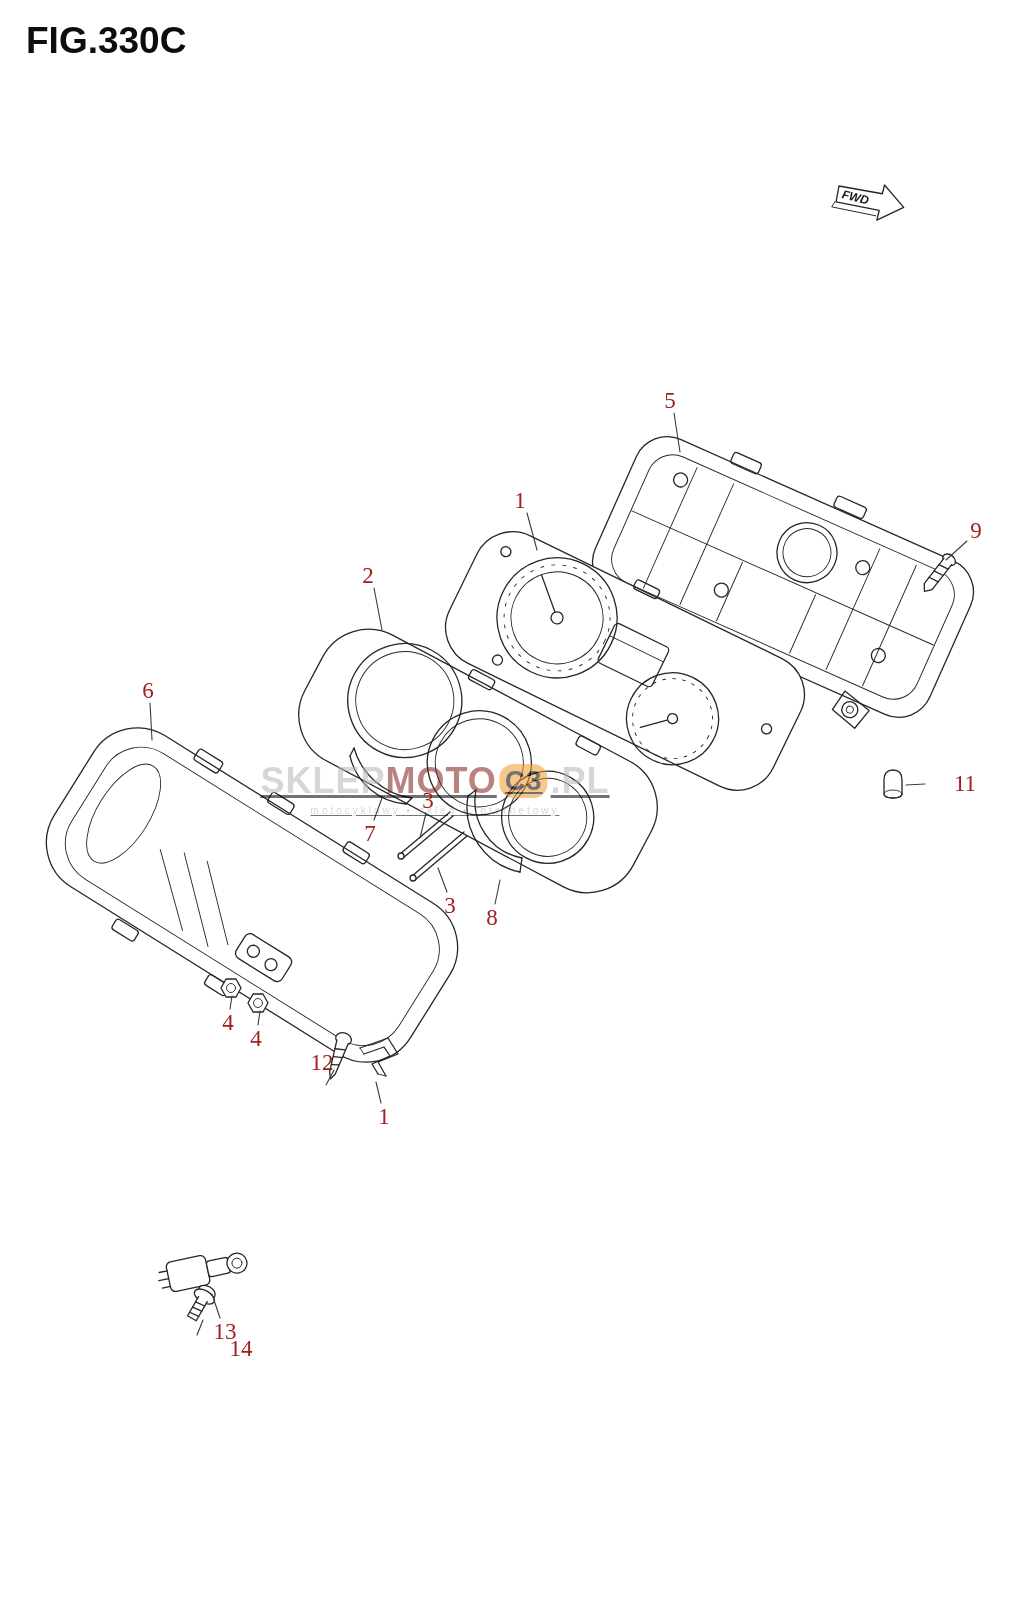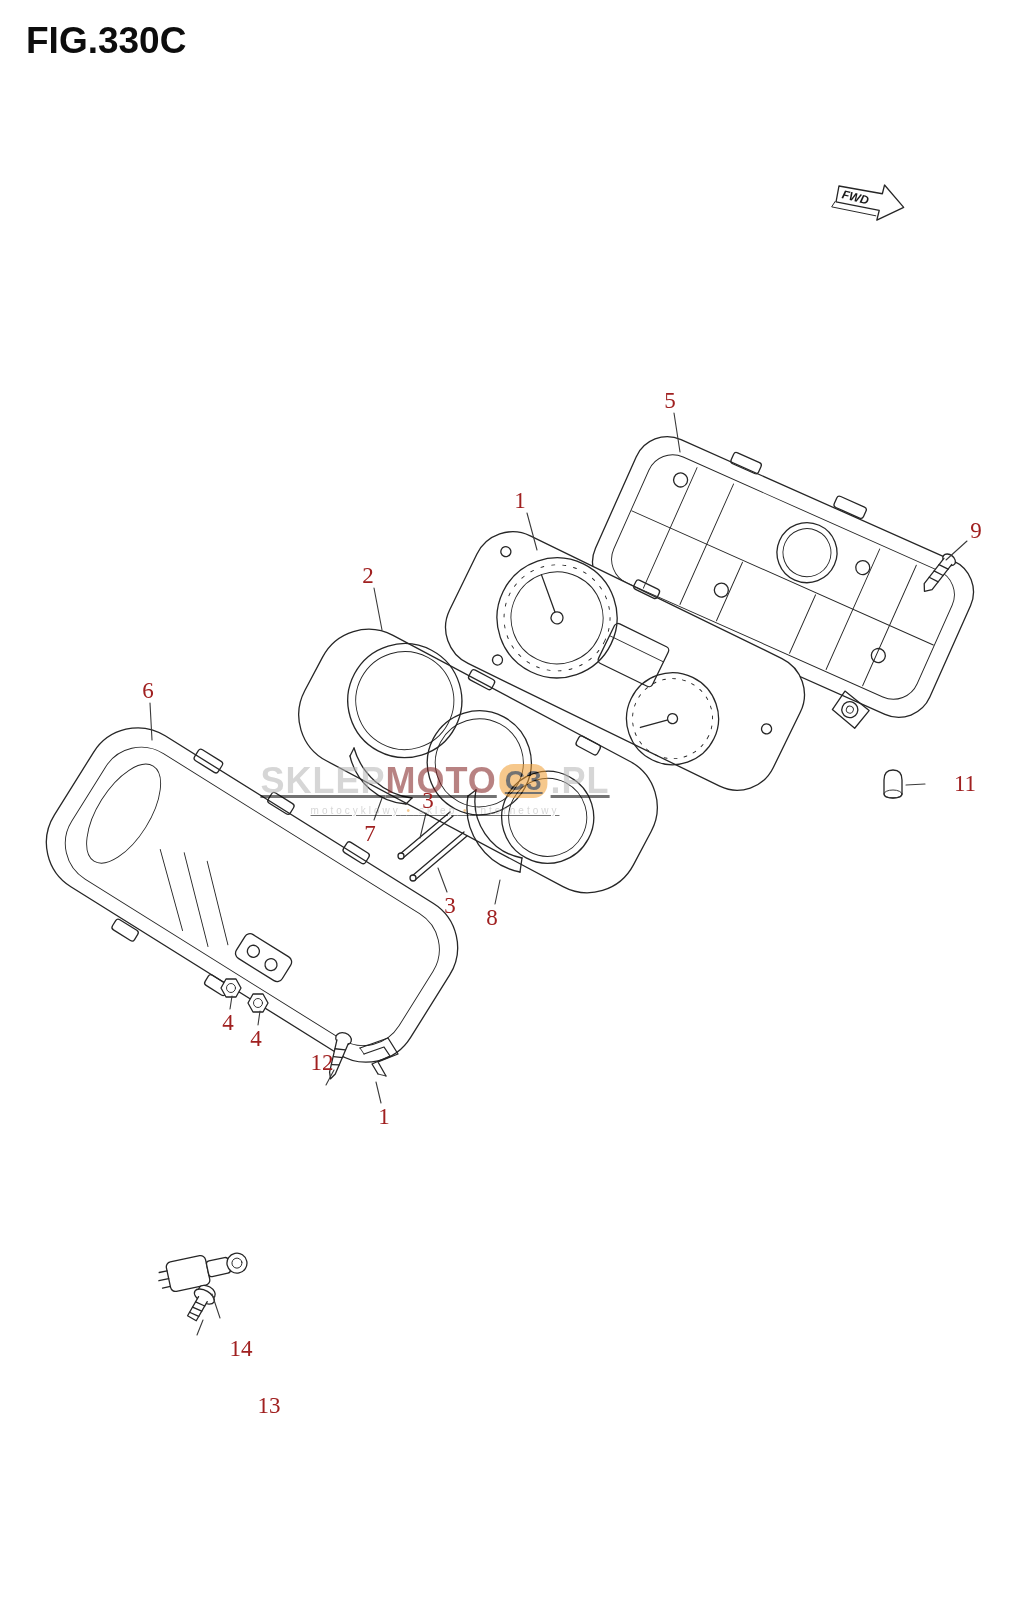--- a/index.html
+++ b/index.html
@@ -251,18 +251,18 @@
       <div class="callout" style="left: 228px; top: 1022px;">4</div>
       <div class="callout" style="left: 256px; top: 1038px;">4</div>
       <div class="callout" style="left: 670px; top: 400px;">5</div>
       <div class="callout" style="left: 148px; top: 690px;">6</div>
       <div class="callout" style="left: 370px; top: 833px;">7</div>
       <div class="callout" style="left: 492px; top: 917px;">8</div>
       <div class="callout" style="left: 976px; top: 530px;">9</div>
       <div class="callout" style="left: 384px; top: 1116px;">1</div>
       <div class="callout" style="left: 940px; top: 783px; margin-left: 25px;">11</div>
       <div class="callout" style="left: 322px; top: 1062px;">12</div>
-      <div class="callout" style="left: 225px; top: 1405px; margin-left: 44px;">13</div>
+      <div class="callout" style="left: 225px; top: 1331px;">13</div>
       <div class="callout" style="left: 193px; top: 1348px; margin-left: 48px;">14</div>
     </div>
 
 
 </div>
 
 </body></html>

